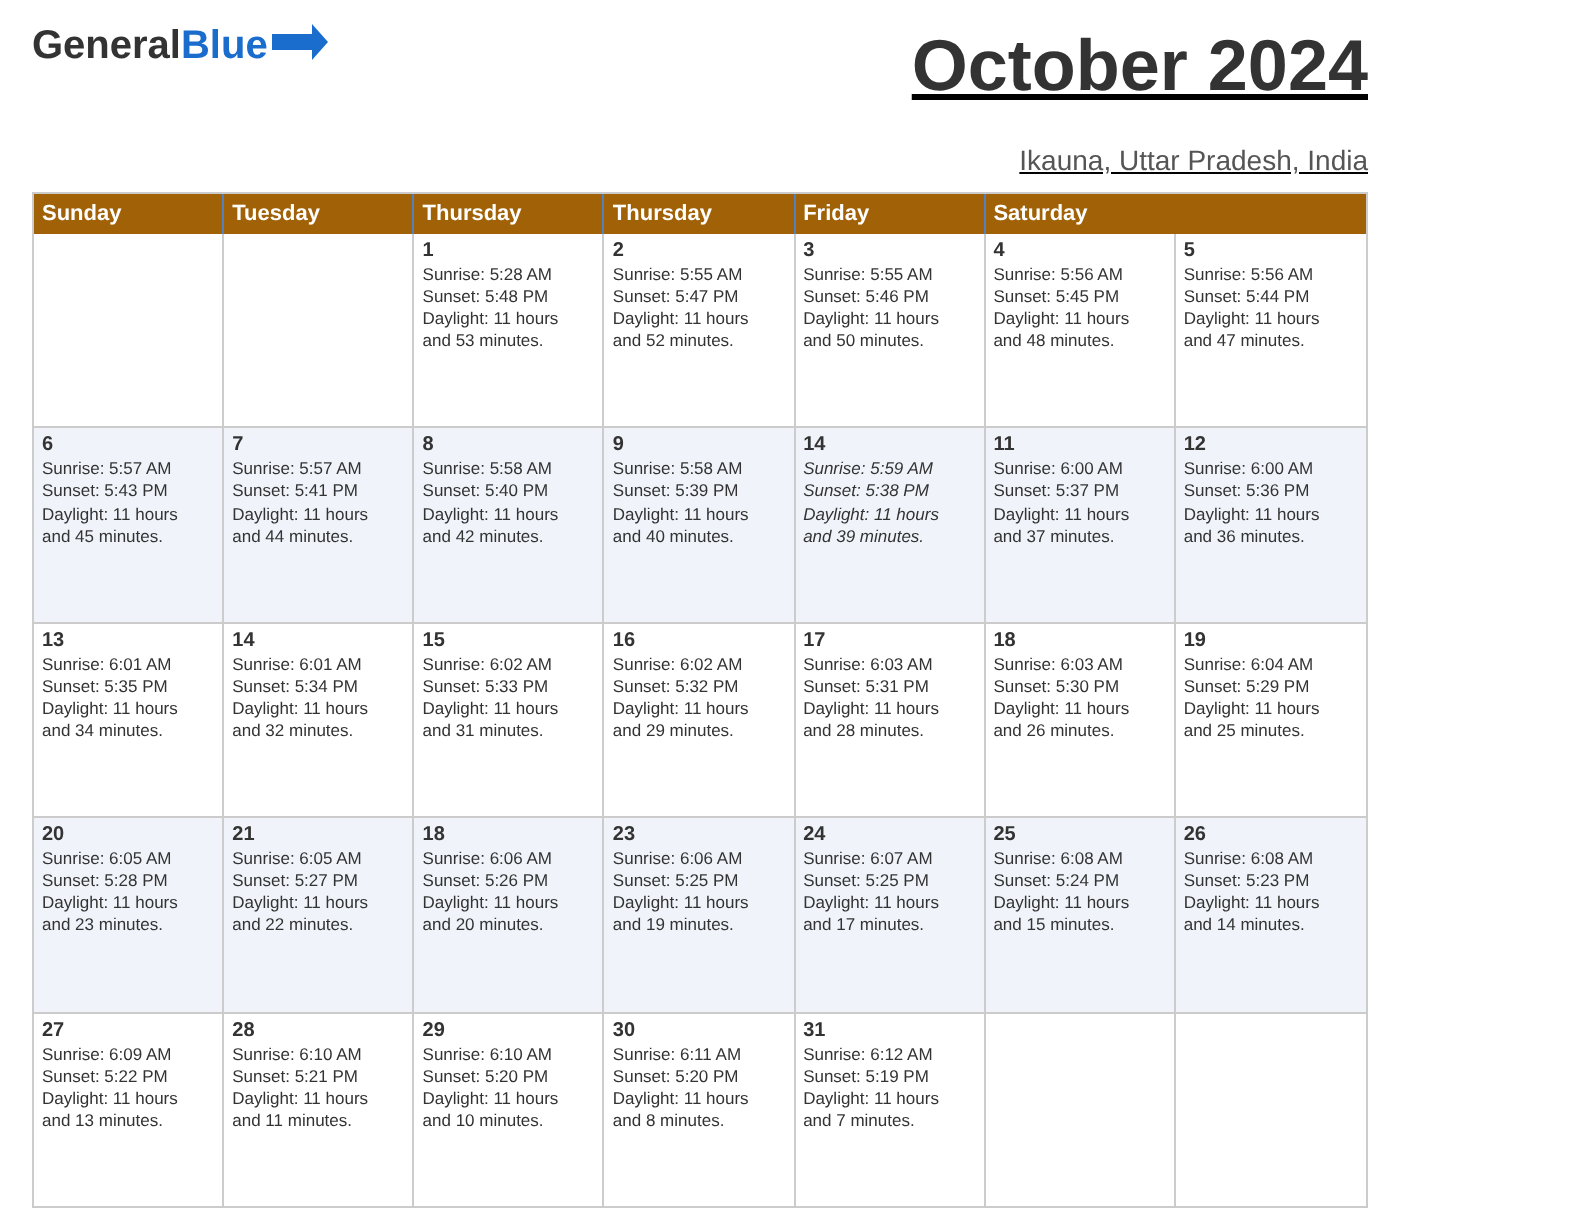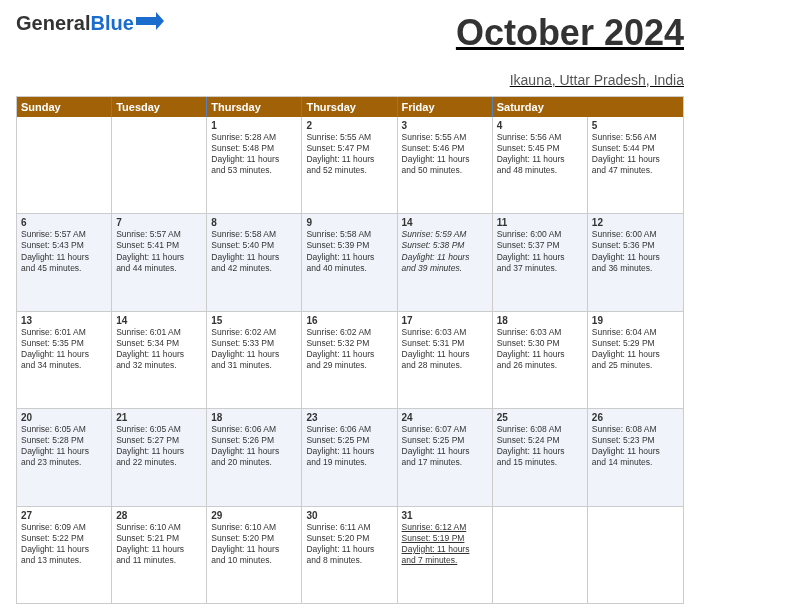--- a/index.html
+++ b/index.html
@@ -343,21 +343,21 @@
           </div>
           <div class="cal-cell">
             <div class="day-num">30</div>
             <div class="cell-text" style="white-space: pre-line;">Sunrise: 6:11 AM
 Sunset: 5:20 PM
 Daylight: 11 hours
 and 8 minutes.</div>
           </div>
           <div class="cal-cell">
             <div class="day-num">31</div>
-            <div class="cell-text" style="white-space: pre-line; text-decoration: underline;">Sunrise: 6:12 AM
+            <div class="cell-text" style="white-space: pre-line;">Sunrise: 6:12 AM
 Sunset: 5:19 PM
 Daylight: 11 hours
 and 7 minutes.</div>
           </div>
           <div class="cal-cell"></div>
           <div class="cal-cell"></div>
         </div>
       </div>
   </div>
 </div>

